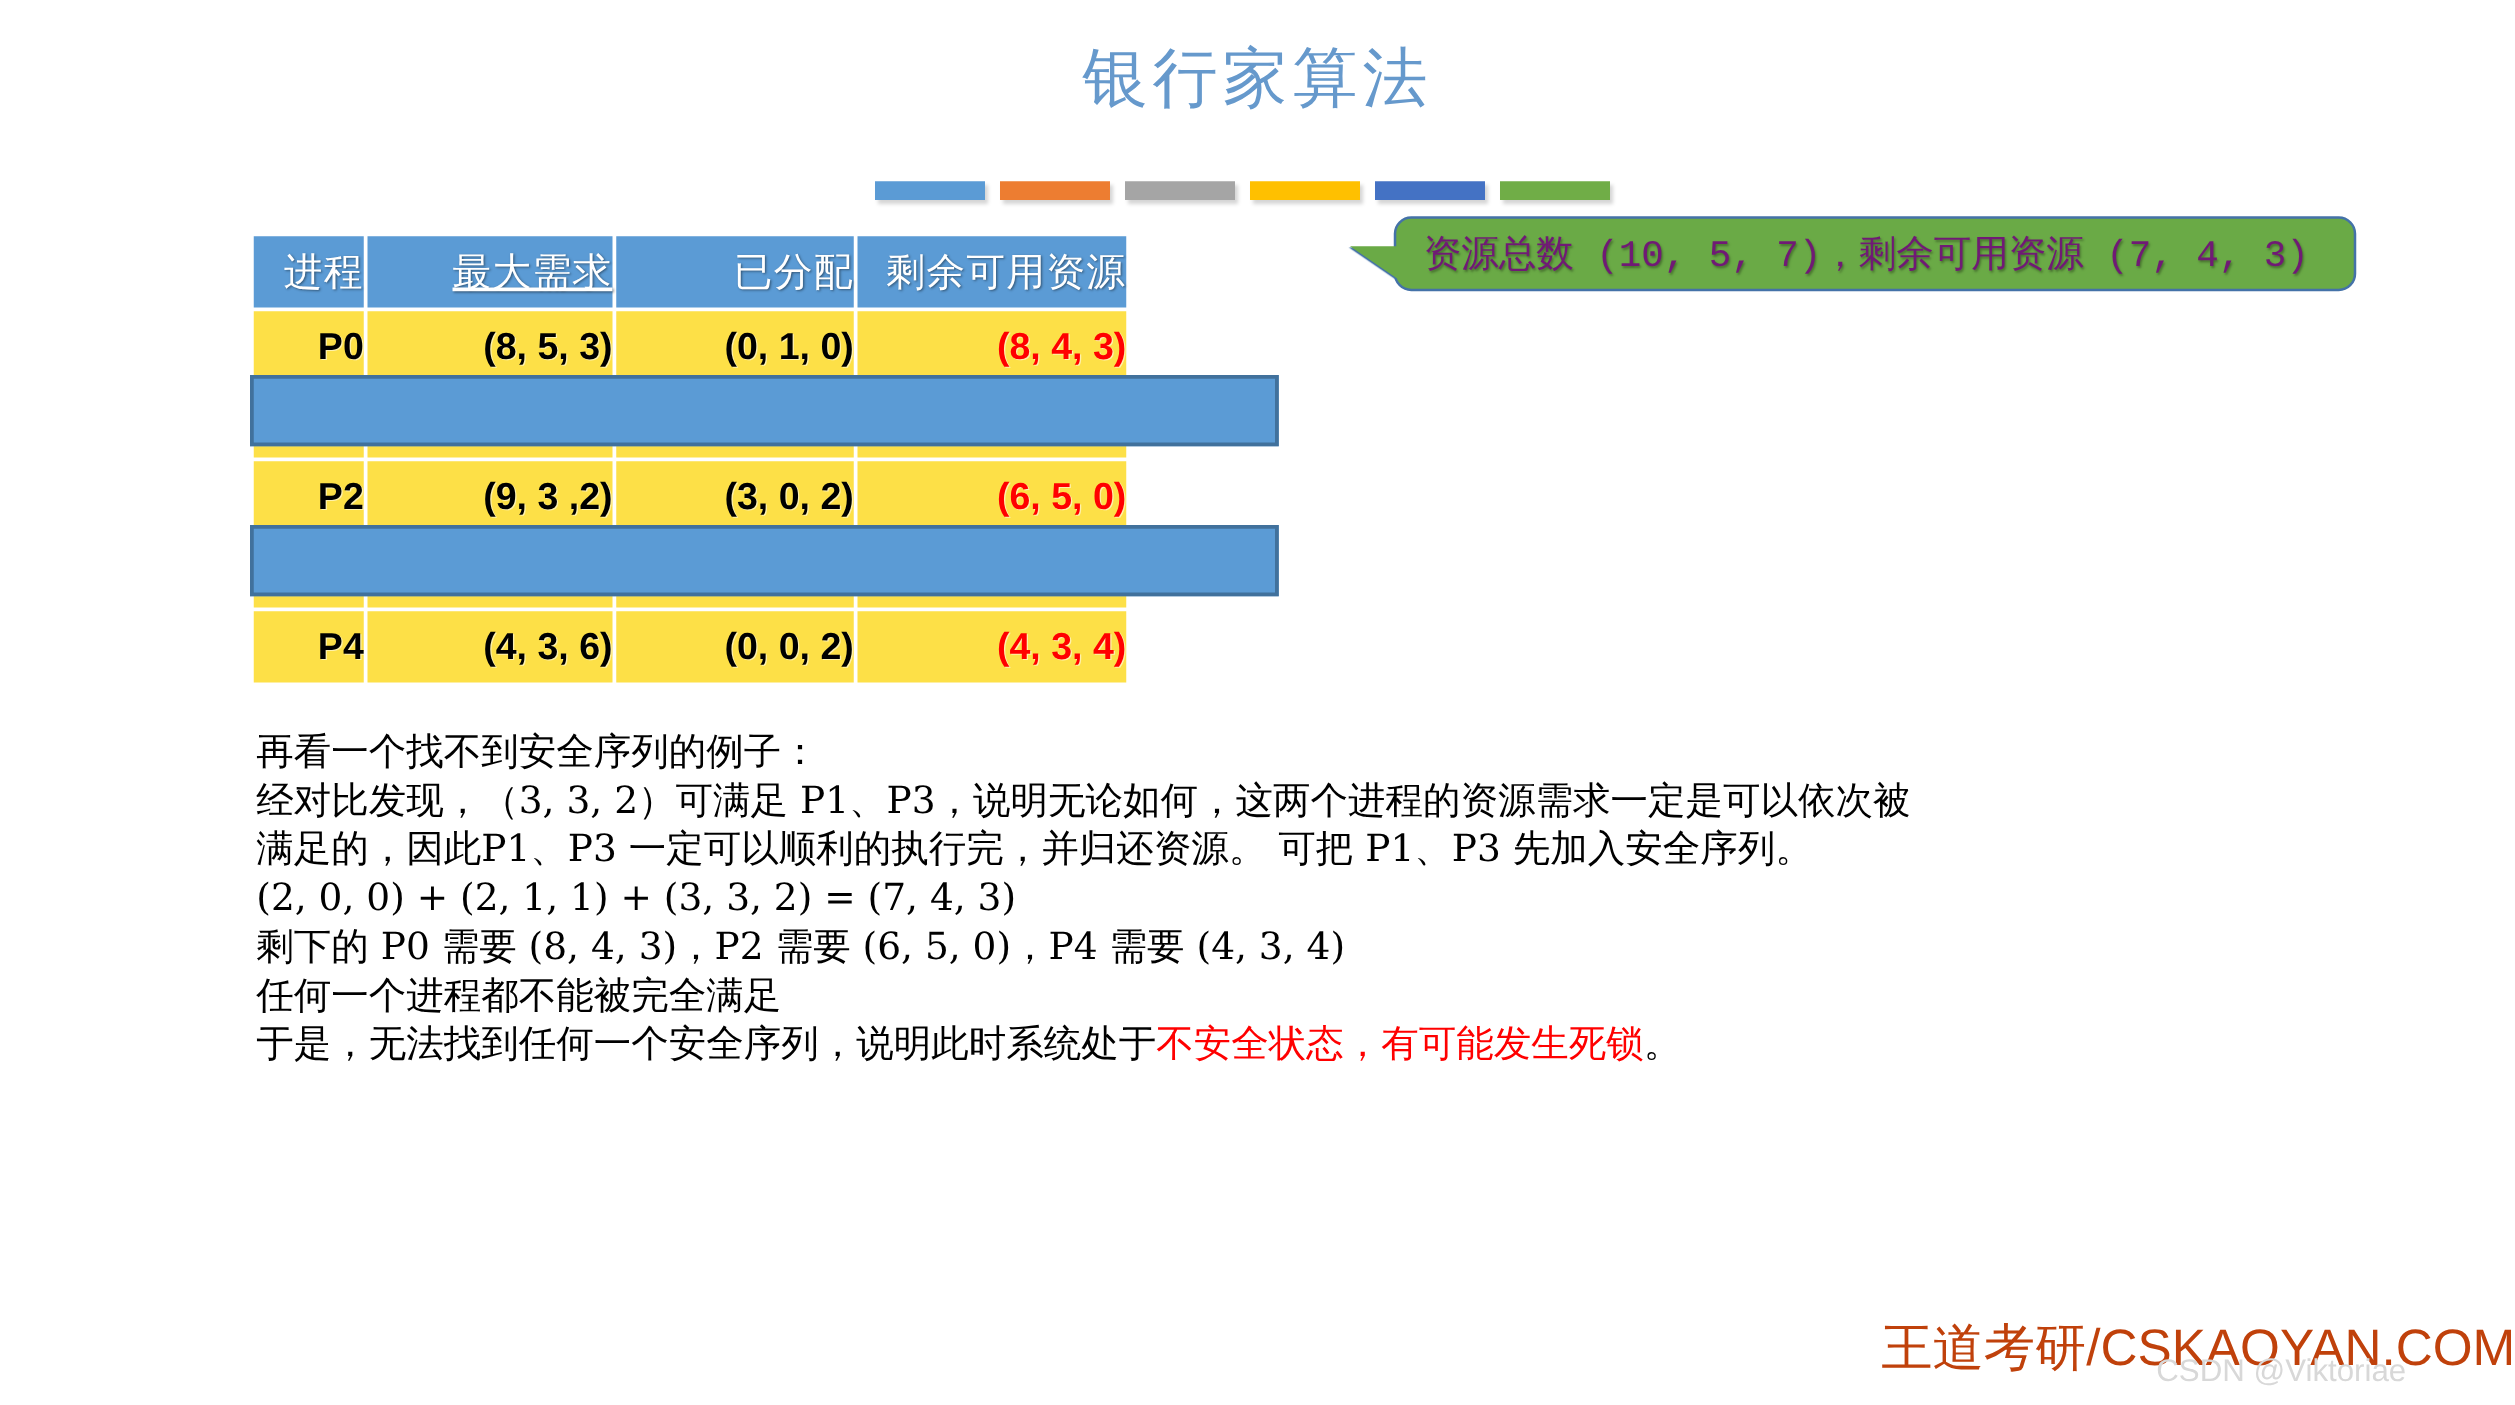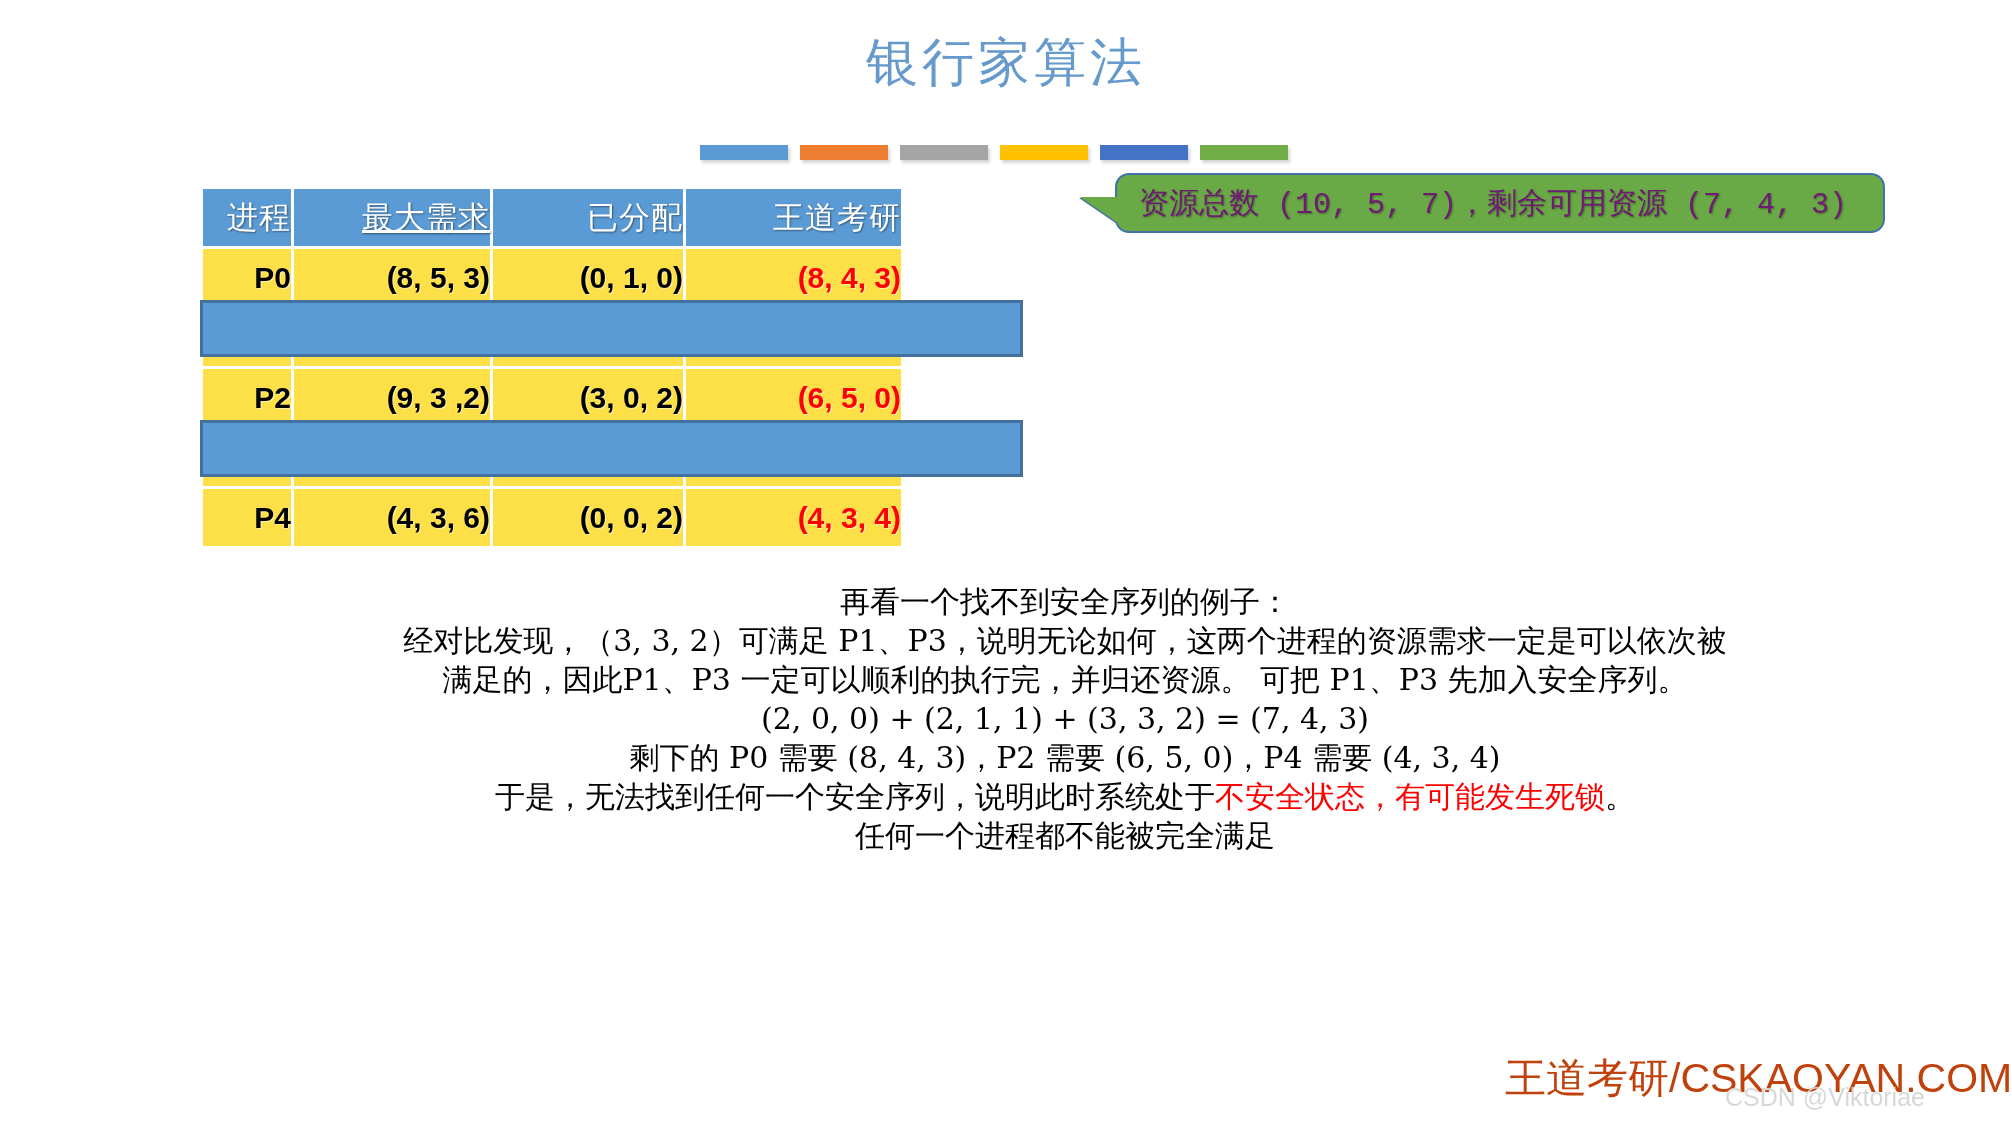--- a/index.html
+++ b/index.html
@@ -133,21 +133,20 @@
   
   #body-text {
     position: absolute;
     left: 205px;
     top: 582px;
     width: 1720px;
     font-family: "DejaVu Serif", "Liberation Serif", serif;
     font-size: 30px;
     line-height: 39px;
     color: #000000;
-    text-align: center;
   }
   #body-text .line {
     white-space: nowrap;
   }
   #body-text .danger {
     color: #ff0000;
   }
 
   
   #footer-brand {
@@ -183,21 +182,21 @@
   <div class="bar" style="background: rgb(68, 114, 196);"></div>
   <div class="bar" style="background: rgb(112, 173, 71);"></div>
 </div>
 
 <table id="resource-table">
   <thead>
     <tr>
       <th class="col-proc">进程</th>
       <th class="col-max">最大需求</th>
       <th class="col-alloc">已分配</th>
-      <th class="col-need">王道考研</th>
+      <th class="col-need">剩余可用资源</th>
     </tr>
   </thead>
   <tbody>
     <tr>
       <td>P0</td>
       <td>(8, 5, 3)</td>
       <td>(0, 1, 0)</td>
       <td class="need">(8, 4, 3)</td>
     </tr>
     <tr>
@@ -234,18 +233,18 @@
   <div id="callout-tail" style="border-right-color: rgb(106, 170, 70);"></div>
   <div class="callout-text">资源总数 (10, 5, 7)，剩余可用资源 (7, 4, 3)</div>
 </div>
 
 <div id="body-text">
   <div class="line">再看一个找不到安全序列的例子：</div>
   <div class="line">经对比发现，（3, 3, 2）可满足 P1、P3，说明无论如何，这两个进程的资源需求一定是可以依次被</div>
   <div class="line">满足的，因此P1、P3 一定可以顺利的执行完，并归还资源。 可把 P1、P3 先加入安全序列。</div>
   <div class="line">(2, 0, 0) + (2, 1, 1) + (3, 3, 2) = (7, 4, 3)</div>
   <div class="line">剩下的 P0 需要 (8, 4, 3)，P2 需要 (6, 5, 0)，P4 需要 (4, 3, 4)</div>
+  <div class="line">任何一个进程都不能被完全满足</div>
   <div class="line"><span>于是，无法找到任何一个安全序列，说明此时系统处于</span><span class="danger">不安全状态，有可能发生死锁</span><span>。</span></div>
-  <div class="line">任何一个进程都不能被完全满足</div>
 </div>
 
 <div id="footer-brand" style="color: rgb(192, 65, 11);">王道考研/CSKAOYAN.COM</div>
 <div id="watermark">CSDN @Viktoriae</div>
 
 </body></html>

